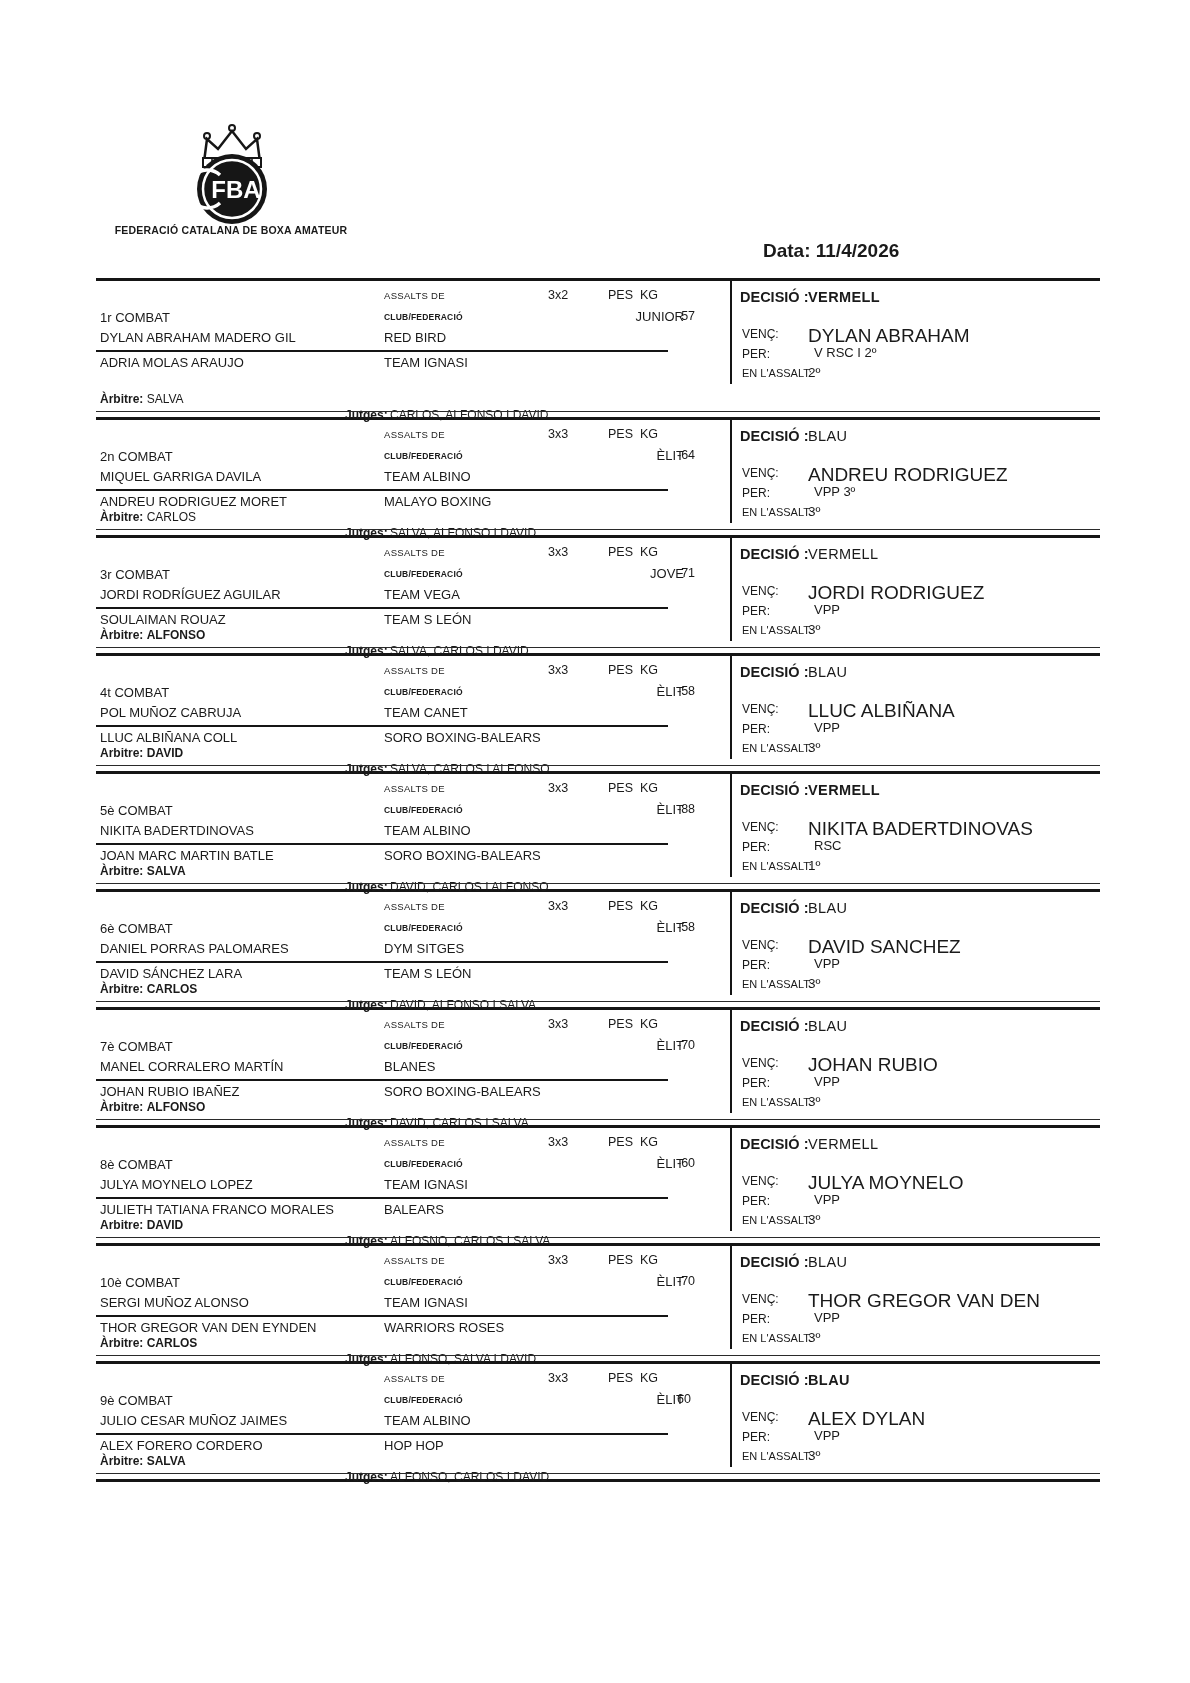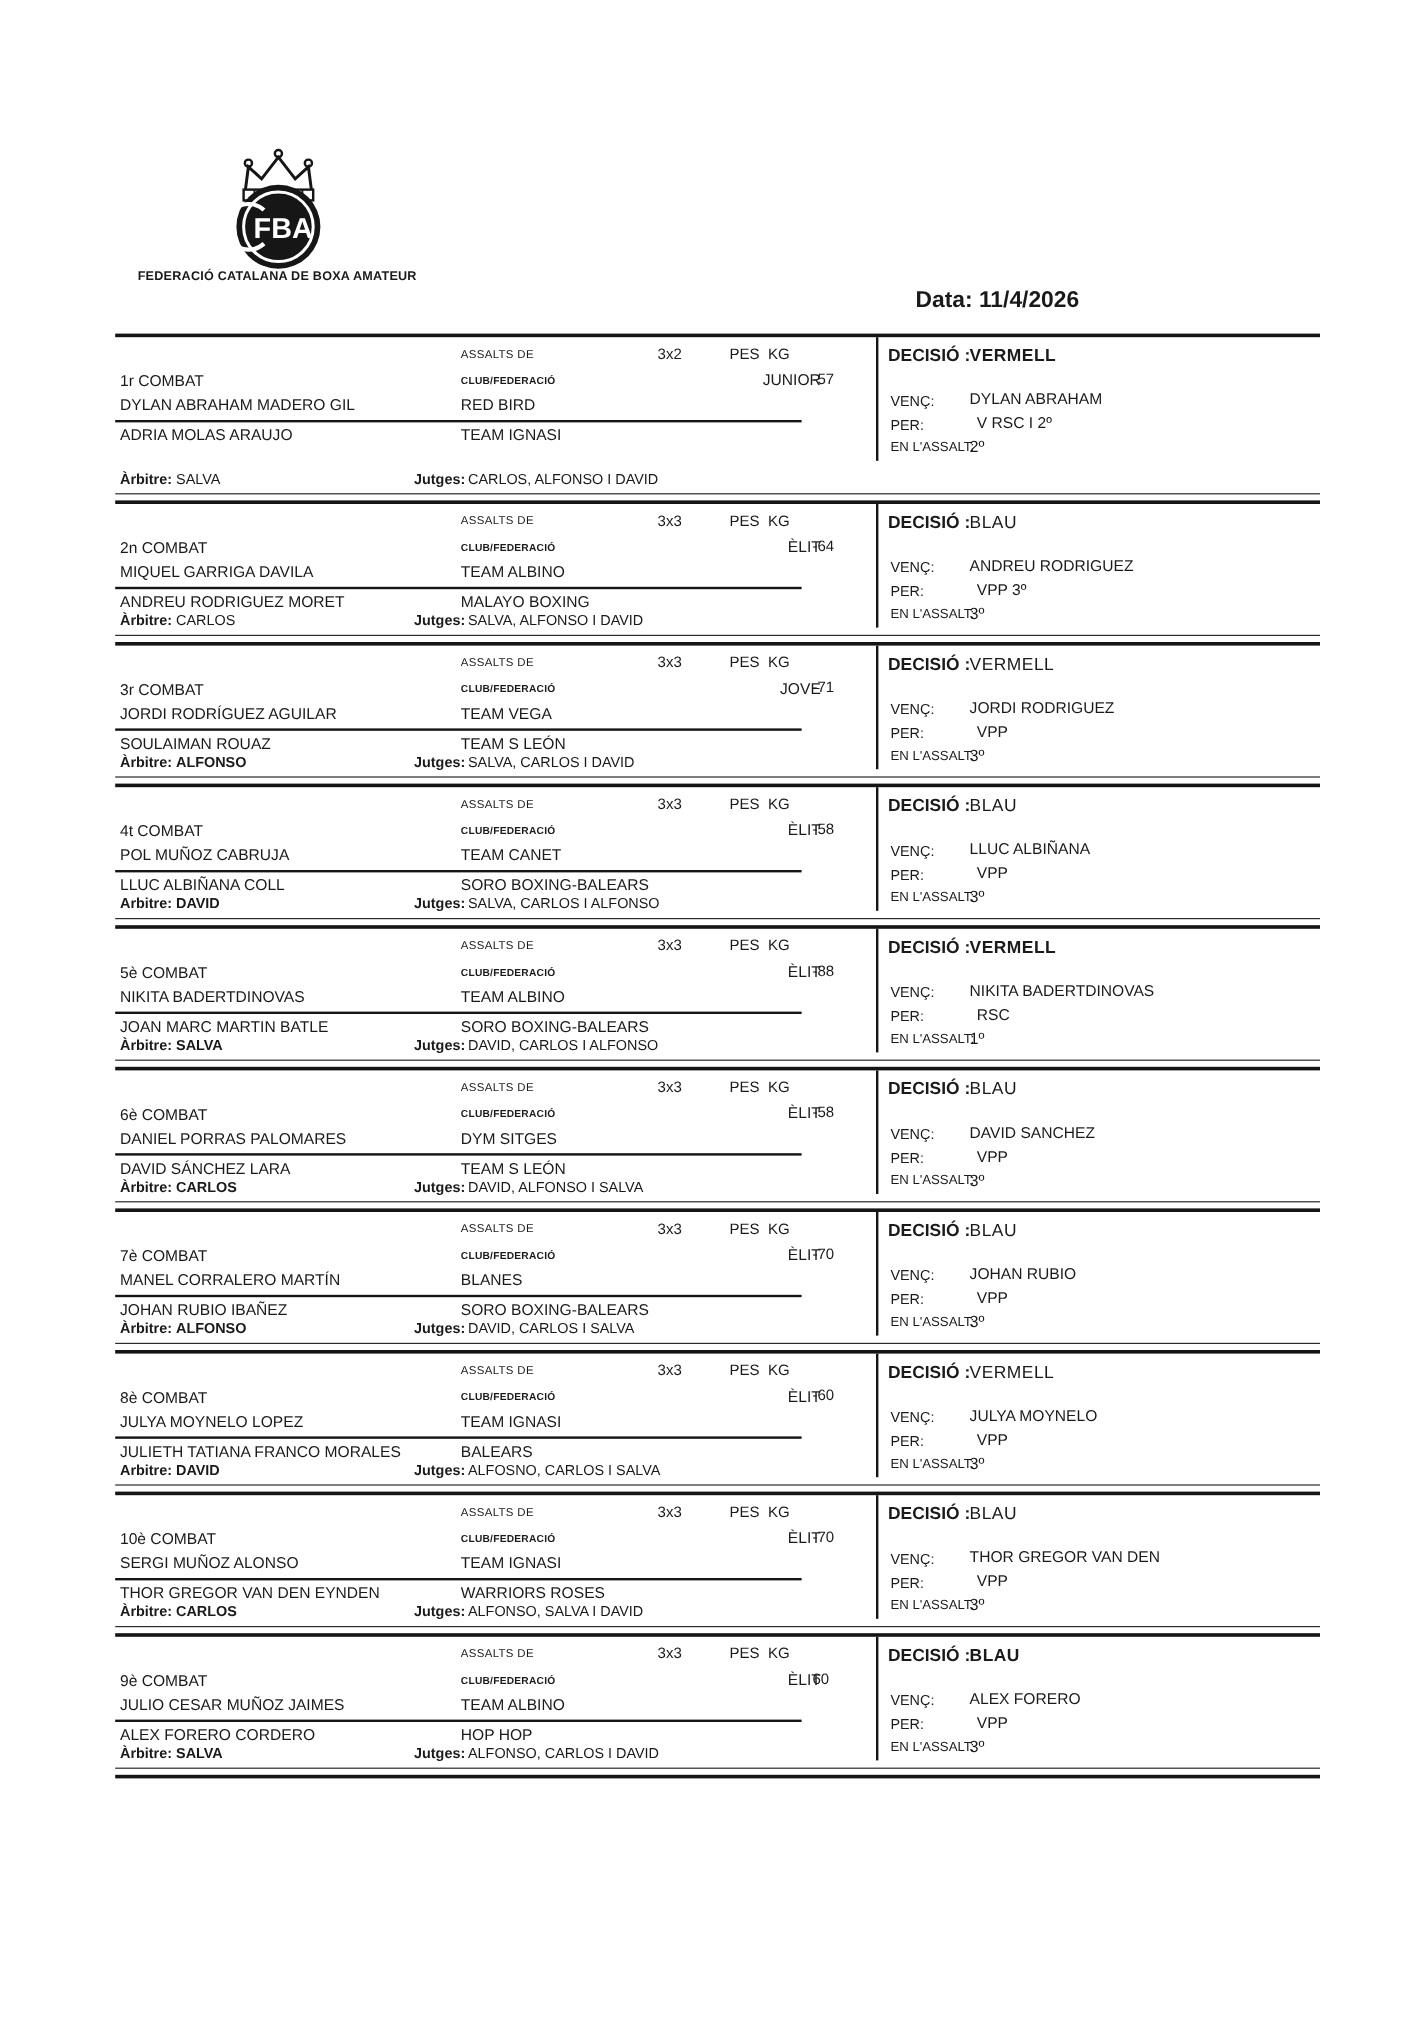--- a/index.html
+++ b/index.html
@@ -34,31 +34,31 @@
   .lbl-club      { left:288px; top:31px; font-size:8.5px; font-weight:bold; letter-spacing:0.2px; }
   .v-category    { left:500px; top:28px; width:88px; text-align:right; font-size:13px; }
   .v-weight      { left:581px; top:28px; width:65px; text-align:left; font-size:12.5px; }
   .v-boxer1      { left:4px;   top:49px; font-size:13px; }
   .v-club1       { left:288px; top:49px; font-size:13px; }
   .boxer-sep     { position:absolute; left:0; top:69px; width:572px; border-top:2px solid #151515; }
   .v-boxer2      { left:4px;   top:74px; font-size:13px; }
   .v-club2       { left:288px; top:74px; font-size:13px; }
 
   .arb-row  { position:absolute; left:4px; right:4px; bottom:11px; font-size:12px; }
-  .arb-row span { position:static; }
+  .arb-row span { position:static;margin-top:16px; }
   .arb-label, .jut-label { font-weight:bold; }
   .jut-label { position:absolute !important; left:245px; }
   .jut-names { position:absolute !important; left:290px; }
   .thin-line { position:absolute; left:0; right:0; bottom:5px; border-top:1.5px solid #2a2a2a; }
 
   .vdiv { position:absolute; left:634px; top:0; width:2px; height:103px; background:#151515; }
   .lbl-decisio  { left:644px; top:8px;  font-size:14.5px; font-weight:bold; }
   .v-decision   { left:712px; top:8px;  font-size:14.5px; letter-spacing:0.4px; }
   .lbl-venc     { left:646px; top:46px; font-size:12px; }
-  .v-winner     { left:712px; top:44px; font-size:13px; }
+  .v-winner     { left:712px; top:44px; font-size:19px; }
   .lbl-per      { left:646px; top:66px; font-size:12px; }
   .v-result     { left:718px; top:64px; font-size:13px; }
   .lbl-assalt   { left:646px; top:86px; font-size:11px; }
   .v-round      { left:712px; top:84px; font-size:13.5px; }
   .xbold { font-weight:bold; }
 </style>
 </head>
 <body>
 
 <div class="page">
@@ -387,21 +387,21 @@
       <span class="v-boxer1">JULIO CESAR MUÑOZ JAIMES</span>
       <span class="v-club1">TEAM ALBINO</span>
       <div class="boxer-sep"></div>
       <span class="v-boxer2">ALEX FORERO CORDERO</span>
       <span class="v-club2">HOP HOP</span>
 
       <div class="vdiv"></div>
       <span class="lbl-decisio">DECISIÓ :</span>
       <span class="v-decision xbold">BLAU</span>
       <span class="lbl-venc">VENÇ:</span>
-      <span class="v-winner">ALEX FORERO</span>
+      <span class="v-winner">ALEX DYLAN</span>
       <span class="lbl-per">PER:</span>
       <span class="v-result">VPP</span>
       <span class="lbl-assalt">EN L'ASSALT:</span>
       <span class="v-round">3º</span>
 
       <div class="arb-row">
         <span class="arb-label">Àrbitre:</span>
         <span class="arb-name xbold">SALVA</span>
         <span class="jut-label">Jutges:</span>
         <span class="jut-names">ALFONSO, CARLOS I DAVID</span>

